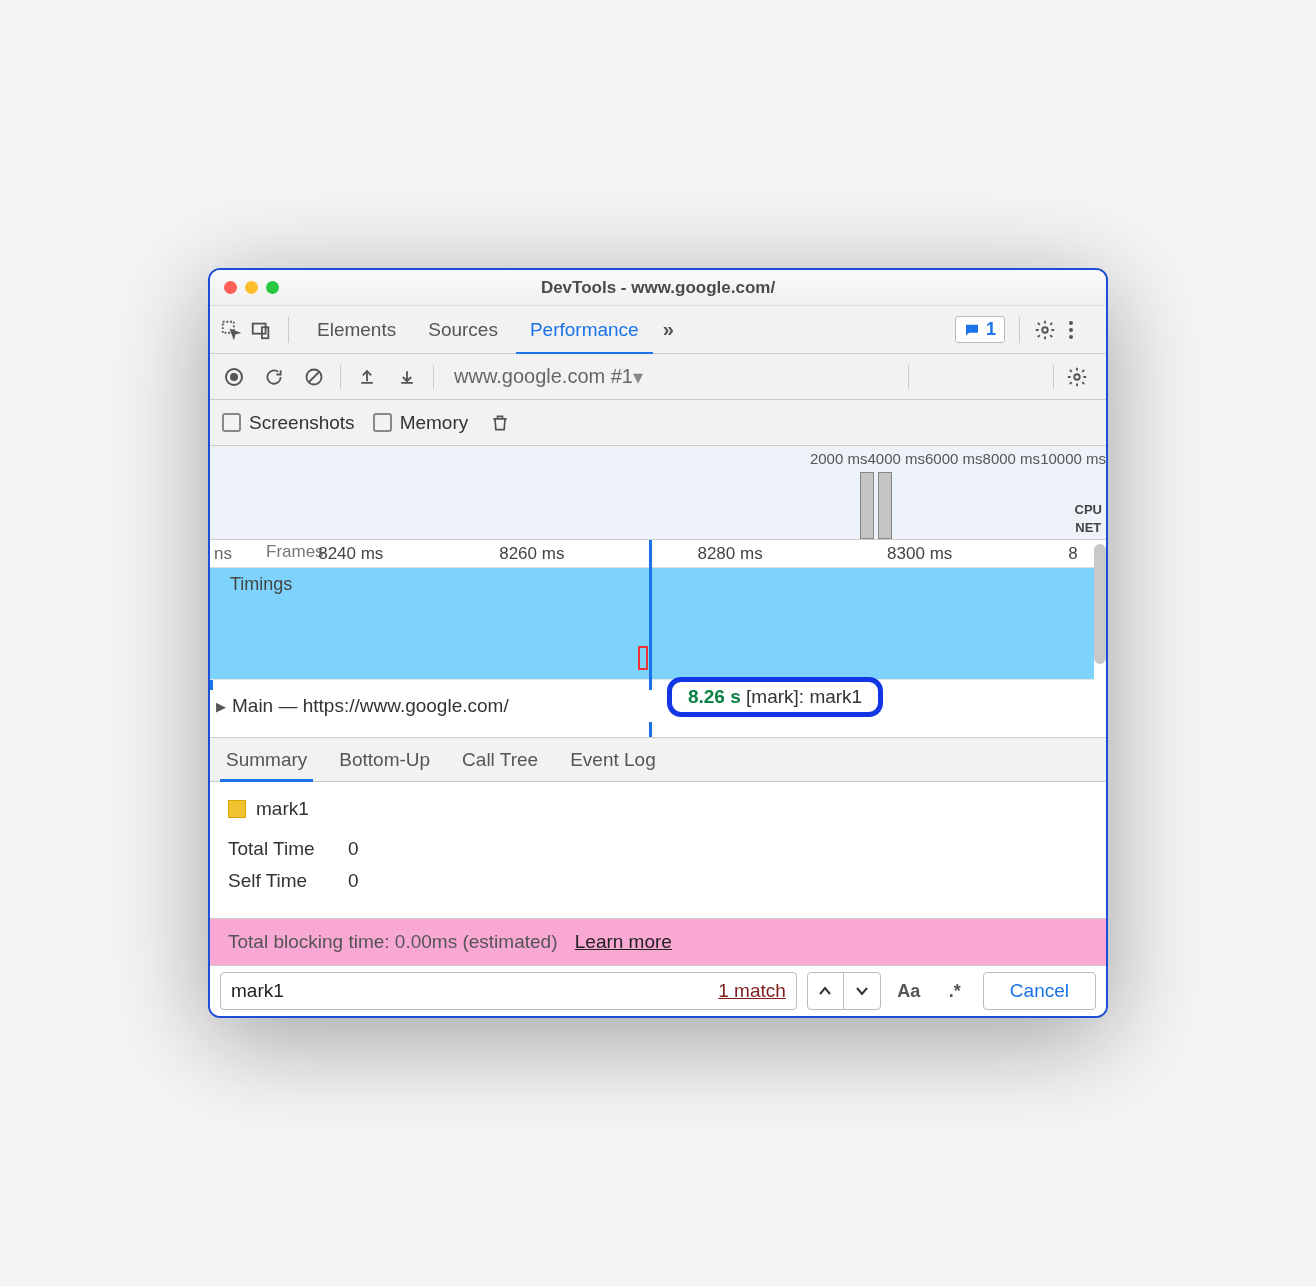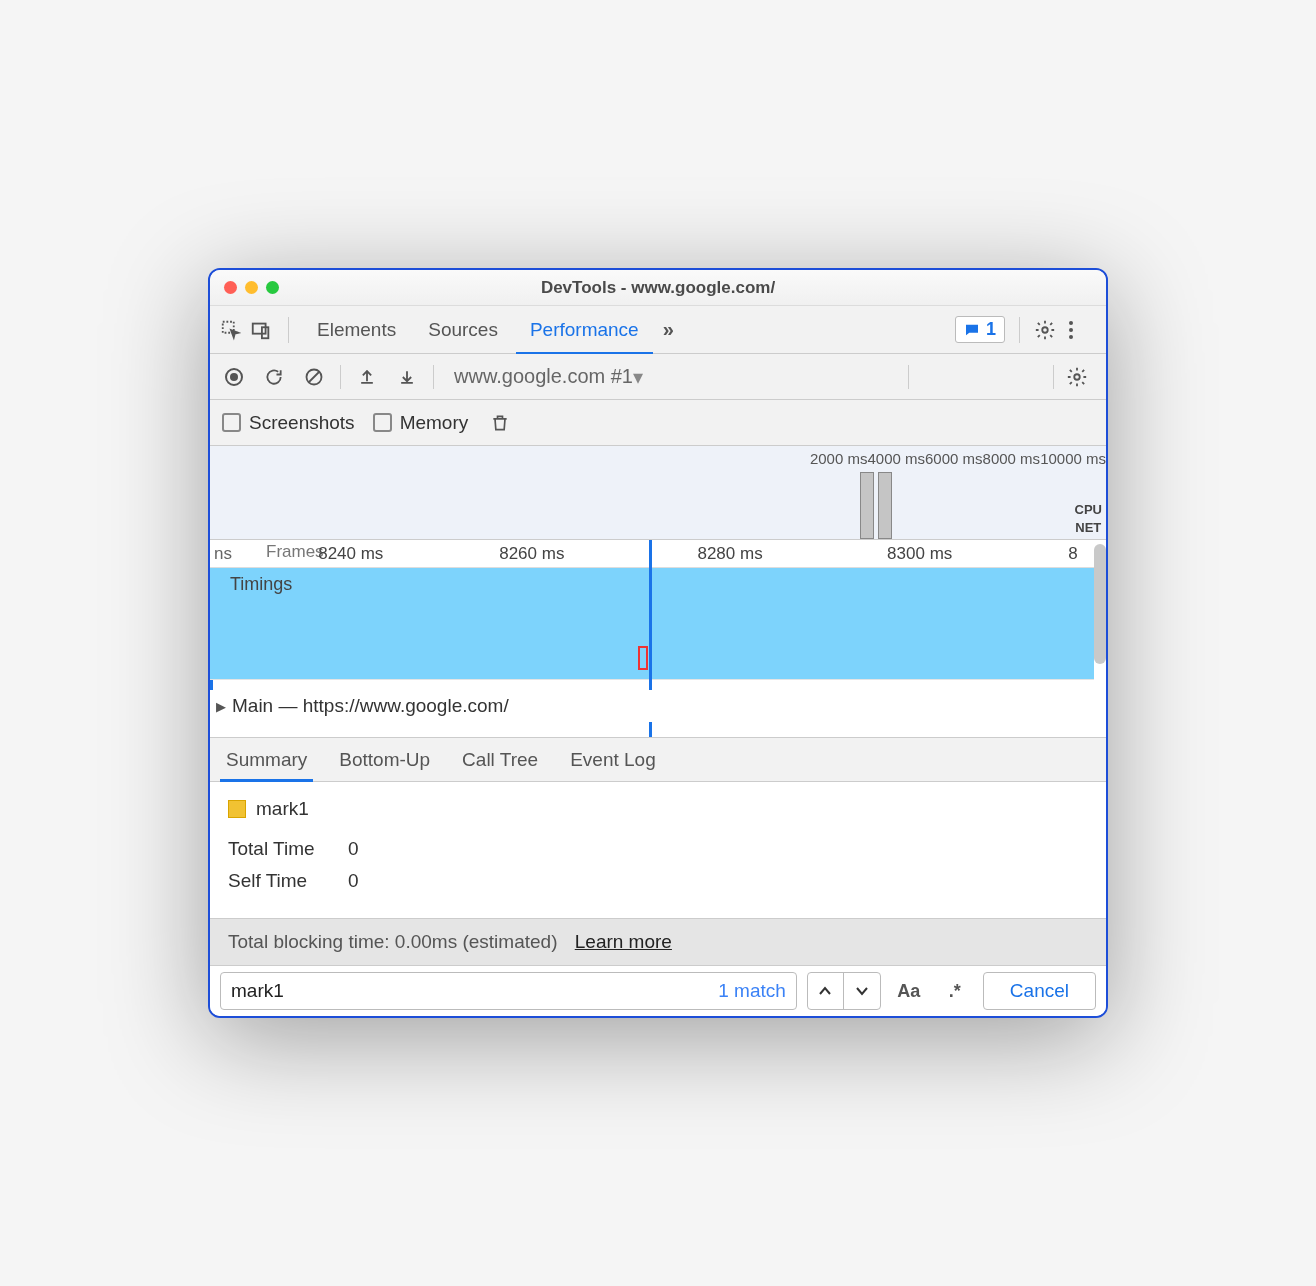--- a/index.html
+++ b/index.html
@@ -104,28 +104,28 @@
   .bottomtabs { display:flex; height:44px; background:#f2f2f2; border-bottom:1px solid #ccc;}
   .btab { padding:0 16px; display:flex;align-items:center; font-size:19px; color:#555; position:relative;}
   .btab.active::after { content:""; position:absolute; bottom:-1px; left:10px; right:10px; height:3px; background:#1a73e8;}
 
   .summary { padding:16px 18px; font-size:19px; color:#333; background:#fff;}
   .summary .row1 { display:flex;align-items:center; gap:10px; margin-bottom:18px;}
   .swatch { width:18px;height:18px;background:#f1c232; border:1px solid #d9a400;}
   .metric { display:flex; gap:20px; margin:10px 0;}
   .metric .k { width:100px;}
 
-  .block-row { padding:12px 18px; background:#e5e5e5; border-top:1px solid #ccc; border-bottom:1px solid #ccc; color:#555; font-size:19px;}
+  .block-row { padding:12px 18px; background:#f9a8d4; border-top:1px solid #ccc; border-bottom:1px solid #ccc; color:#555; font-size:19px;}
   .block-row a { color:#222; text-decoration:underline; margin-left:12px;}
 
   
   .searchrow { display:flex; align-items:center; height:50px; gap:10px; padding:6px 10px; background:#fff;}
   .sbox { flex:1; display:flex;align-items:center;border:1px solid #bbb;border-radius:4px;height:38px;padding:0 10px;font-size:19px; justify-content:space-between;}
   .sbox input { border:none; outline:none; font-size:19px; flex:1; color:#222; background:transparent;}
-  .matches { color:#3b82f6; }
+  .matches { color:#7f1d1d;text-decoration:underline; }
   .updown { display:flex;border:1px solid #bbb;border-radius:4px;height:38px;}
   .updown div { width:36px;display:flex;align-items:center;justify-content:center;font-size:20px;color:#333;}
   .updown div:first-child { border-right:1px solid #bbb;}
   .tok { width:36px; text-align:center; font-weight:700; color:#555; font-size:18px;}
   .cancel { margin-left:auto; border:1px solid #bbb;color:#1a73e8;border-radius:4px;height:38px;padding:0 26px;display:flex;align-items:center;font-size:19px; background:#fff;}
 
   svg { display:block; }
 </style>
 </head>
 <body>
@@ -278,20 +278,24 @@
       <span class="lab">Timings</span>
     </div>
     <div class="vline-blue"></div>
     <div class="redbox"></div>
     <div class="orange1"></div>
     <div class="orange2"></div>
     <div class="rowMain">
       <span class="disc">▶</span>
       <span class="txt">Main — https://www.google.com/</span>
     </div>
+    <div class="bluebox">
+      <span class="t">8.26 s</span>
+      <span>[mark]: mark1</span>
+    </div>
     <div class="scrollthumb"></div>
   </div>
 
   <div class="bottomtabs">
     <div class="btab active">Summary</div>
     <div class="btab">Bottom-Up</div>
     <div class="btab">Call Tree</div>
     <div class="btab">Event Log</div>
   </div>
 

